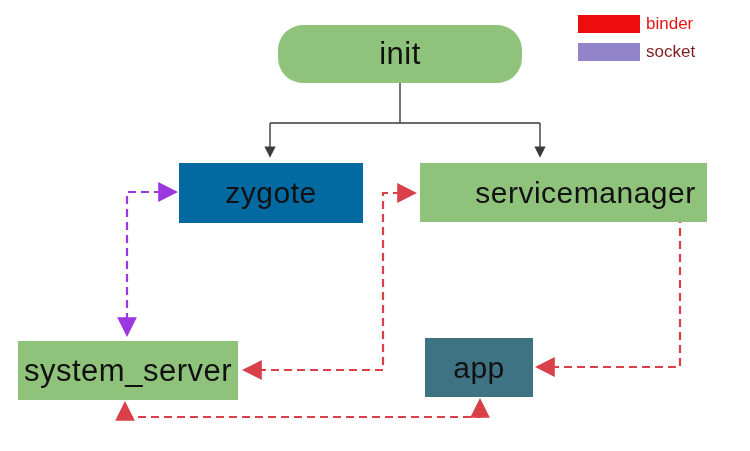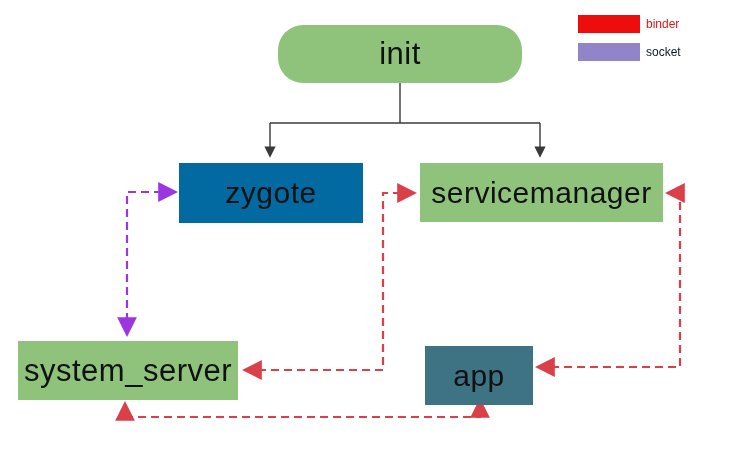--- a/index.html
+++ b/index.html
@@ -57,21 +57,21 @@
   .legend-row {
     display: flex;
     align-items: center;
     gap: 6px;
   }
   .legend-swatch {
     width: 62px;
     height: 18px;
   }
   .legend-label {
-    font-size: 12px;
+    font-size: 17px;
     line-height: 18px;
   }
 </style>
 </head>
 <body>
 
 <div class="canvas">
 
   <svg class="edges-layer" width="750" height="451" viewBox="0 0 750 451" xmlns="http://www.w3.org/2000/svg">
     <defs>
@@ -101,36 +101,36 @@
   </svg>
 
   <div class="node node-init" style="background: rgb(143, 195, 124); color: rgb(17, 17, 17);">
     <span>init</span>
   </div>
 
   <div class="node node-zygote" style="background: #0369a1; color: rgb(17, 17, 17);">
     <span>zygote</span>
   </div>
 
-  <div class="node node-servicemanager" style="background: rgb(143, 195, 124); color: rgb(17, 17, 17);">
+  <div class="node node-servicemanager" style="background: rgb(143, 195, 124); color: rgb(17, 17, 17); padding-left: 44px;">
     <span>servicemanager</span>
   </div>
 
   <div class="node node-system-server" style="background: rgb(143, 195, 124); color: rgb(17, 17, 17);">
     <span>system_server</span>
   </div>
 
-  <div class="node node-app" style="background: rgb(61, 115, 131); color: rgb(17, 17, 17); margin-top: 8px;">
+  <div class="node node-app" style="background: rgb(61, 115, 131); color: rgb(17, 17, 17);">
     <span>app</span>
   </div>
 
   <div class="legend">
     <div class="legend-row">
       <div class="legend-swatch" style="background: rgb(238, 13, 13);"></div>
       <span class="legend-label" style="color: rgb(232, 20, 20);">binder</span>
     </div>
     <div class="legend-row">
       <div class="legend-swatch" style="background: rgb(145, 132, 200);"></div>
-      <span class="legend-label" style="color: #0f172a;">socket</span>
+      <span class="legend-label" style="color: #7f1d1d;">socket</span>
     </div>
   </div>
 
 </div>
 
 </body></html>

